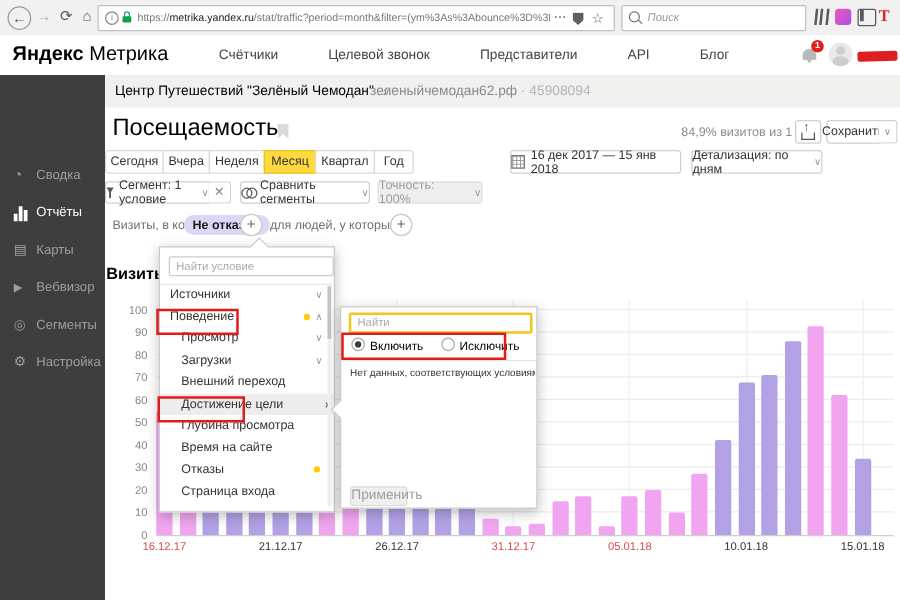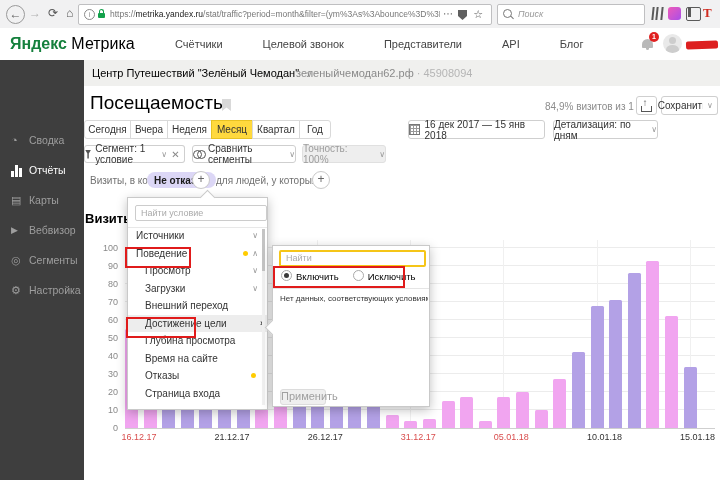--- a/index.html
+++ b/index.html
@@ -27,21 +27,21 @@
      background:linear-gradient(#5a5a5a,#5a5a5a),linear-gradient(#5a5a5a,#5a5a5a),linear-gradient(#5a5a5a,#5a5a5a);
      background-size:2px 13px,2px 13px,2px 13px;background-position:0 0,4px 0,9px 0;background-repeat:no-repeat;transform:skewX(-6deg);}
   .pink-ext{position:absolute;left:668px;top:7px;width:13px;height:13px;border-radius:3px;background:linear-gradient(135deg,#ef5ab9,#a94fe8);}
   .side-ext{position:absolute;left:686px;top:7px;width:13px;height:12px;border:1.5px solid #5a5a5a;border-radius:2px;}
   .side-ext:before{content:"";position:absolute;left:1px;top:0;width:3px;height:9px;background:#5a5a5a;}
   .t-ext{position:absolute;left:703px;top:5px;font-family:"Liberation Serif",serif;font-weight:bold;font-size:13px;color:#d02b20;}
 
   
   .apphdr{left:0;top:28px;width:720px;height:32px;background:#fff;}
   .logo{position:absolute;left:10px;top:7px;font-size:16px;}
-  .logo .ya{color:#15803d;font-weight:bold;}
+  .logo .ya{color:#000000;font-weight:bold;}
   .logo .me{color:#000;}
   .topnav{position:absolute;left:175px;top:0;height:32px;display:flex;align-items:center;gap:40px;font-size:11px;color:#444;justify-content:center;}
   .bell{position:absolute;left:642px;top:11px;width:11px;height:9px;background:#b9b9b9;border-radius:6px 6px 1px 1px;}
   .bell:after{content:"";position:absolute;left:3.5px;top:9px;width:3px;height:2px;background:#b9b9b9;border-radius:0 0 2px 2px;}
   .badge{position:absolute;left:649px;top:4px;width:10px;height:10px;background:#e02020;color:#fff;border-radius:50%;
          font-size:7px;line-height:10px;text-align:center;font-weight:bold;}
   .avatar{position:absolute;left:663px;top:6px;width:19px;height:19px;border-radius:50%;background:#e9e9e9;overflow:hidden;}
   .avatar:before{content:"";position:absolute;left:6px;top:3px;width:7px;height:7px;border-radius:50%;background:#cdcdcd;}
   .avatar:after{content:"";position:absolute;left:3px;top:11px;width:13px;height:9px;border-radius:50%;background:#cdcdcd;}
   .redact{position:absolute;left:686px;top:13px;width:32px;height:8px;background:#dd1f1f;border-radius:2px;transform:rotate(-2deg);}
@@ -101,21 +101,21 @@
 
   
   #chart-title{left:85px;top:211px;font-size:13px;font-weight:bold;color:#000;}
   #plot{left:125px;top:240px;width:590px;height:188px;border-bottom:1px solid #cfcfcf;z-index:1;}
   .gl-h{position:absolute;left:0;width:590px;height:1px;background:#ececec;}
   .gl-v{position:absolute;top:0;width:1px;height:188px;background:#f0f0f0;}
   .bar{position:absolute;width:13px;border-radius:1.5px 1.5px 0 0;}
   #yaxis{left:84px;top:240px;width:34px;height:195px;z-index:1;}
   .ylab{position:absolute;right:0;width:34px;text-align:right;font-size:9px;color:#888;}
   #xaxis{left:125px;top:432px;width:590px;height:12px;z-index:1;}
-  .xlab{position:absolute;width:50px;text-align:right;font-size:9px;color:#333;}
+  .xlab{position:absolute;width:50px;text-align:center;font-size:9px;color:#333;}
   .xlab.red{color:#d94d4d;}
 
   
   .panel{position:absolute;background:#fff;border:1px solid #c9c9c9;box-shadow:0 3px 10px rgba(0,0,0,.25);box-sizing:border-box;}
   #panel1{left:127px;top:197px;width:141px;height:213px;z-index:5;}
   #panel1 .notch{position:absolute;left:74px;top:-6px;width:10px;height:10px;background:#fff;border-left:1px solid #c9c9c9;border-top:1px solid #c9c9c9;transform:rotate(45deg);}
   .dd-input{position:absolute;left:7px;top:7px;width:125px;height:14px;border:1px solid #ccc;border-radius:2px;
             font-size:9px;color:#aaa;line-height:14px;padding-left:5px;background:#fff;}
   .dd-sep{position:absolute;left:0;top:29px;width:139px;height:1px;background:#e8e8e8;}
   .dd-row{position:absolute;left:0;width:140px;height:17.5px;font-size:10px;color:#333;line-height:17.5px;cursor:pointer;}

